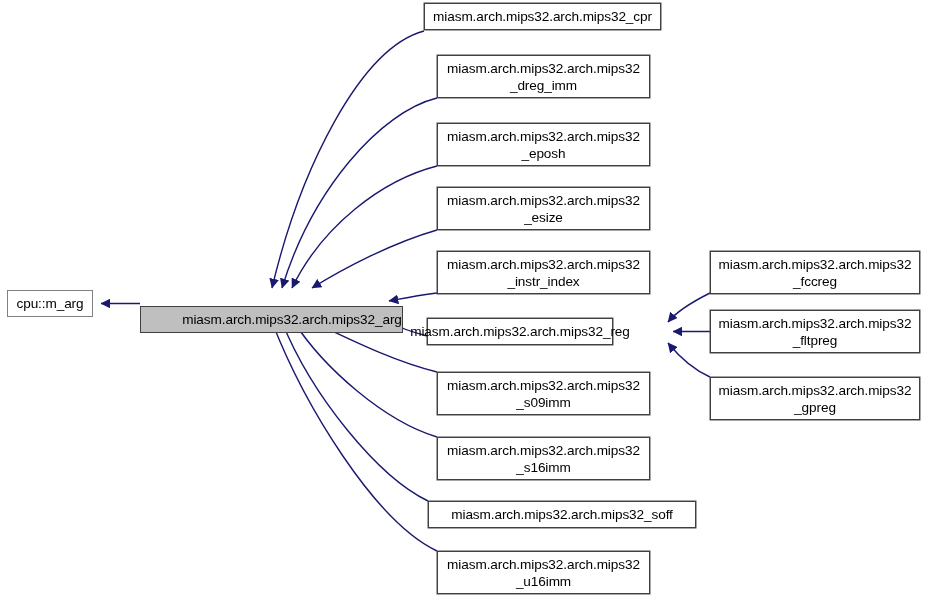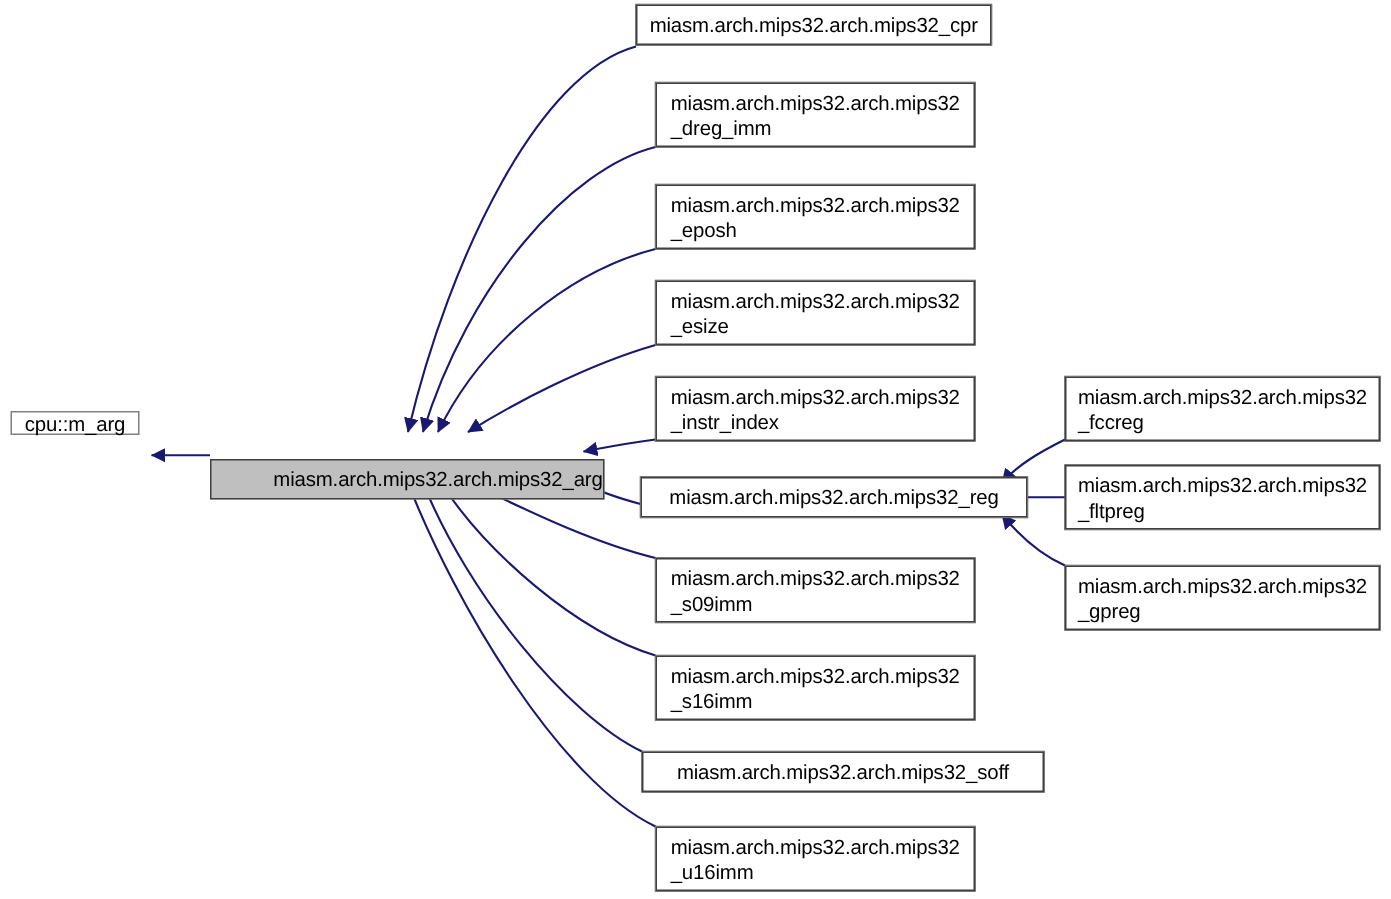--- a/index.html
+++ b/index.html
@@ -29,21 +29,21 @@
     width: 927px;
     height: 599px;
     pointer-events: none;
   }
   .node {
     position: absolute;
     box-sizing: border-box;
     display: flex;
     align-items: center;
     justify-content: center;
-    text-align: left;
+    text-align: center;
     background: #ffffff;
     border: 1px solid #000000;
     color: #000000;
     font-size: 13.6px;
     line-height: 17px;
     letter-spacing: -0.1px;
     white-space: pre-line;
     cursor: pointer;
   }
   .node.thick {
@@ -88,21 +88,21 @@
       <path d="M 437,437 C 384,421 324,368 294,322"></path>
       <path d="M 428,501 C 378,477 312,396 282,322"></path>
       <path d="M 437,551 C 374,521 304,404 272,322"></path>
 
       <path d="M 710,293 C 694,301 678,310 668,322"></path>
       <path d="M 710,331.5 L 673,331.5"></path>
       <path d="M 710,377 C 692,369 677,354 668,343"></path>
     </g>
   </svg>
 
-  <div class="node light" style="left:7px; top:274px; width:86px; height:16px;">
+  <div class="node light" style="left:7px; top:290px; width:86px; height:27px;">
     <span class="node-label">cpu::m_arg</span>
   </div>
 
   <div class="node current" style="left:140px; top:306px; width:263px; height:27px;padding-left:41px;">
     <span class="node-label">miasm.arch.mips32.arch.mips32_arg</span>
   </div>
 
   <div class="node thick" style="left:424px; top:3px; width:237px; height:27px;">
     <span class="node-label">miasm.arch.mips32.arch.mips32_cpr</span>
   </div>
@@ -120,21 +120,21 @@
   <div class="node thick" style="left:437px; top:187px; width:213px; height:43px;">
     <span class="node-label">miasm.arch.mips32.arch.mips32
 _esize</span>
   </div>
 
   <div class="node thick" style="left:437px; top:251px; width:213px; height:43px;">
     <span class="node-label">miasm.arch.mips32.arch.mips32
 _instr_index</span>
   </div>
 
-  <div class="node thick" style="left:427px; top:318px; width:258px; height:27px;">
+  <div class="node thick" style="left:427px; top:318px; width:186px; height:27px;">
     <span class="node-label">miasm.arch.mips32.arch.mips32_reg</span>
   </div>
 
   <div class="node thick" style="left:437px; top:372px; width:213px; height:43px;">
     <span class="node-label">miasm.arch.mips32.arch.mips32
 _s09imm</span>
   </div>
 
   <div class="node thick" style="left:437px; top:437px; width:213px; height:43px;">
     <span class="node-label">miasm.arch.mips32.arch.mips32

